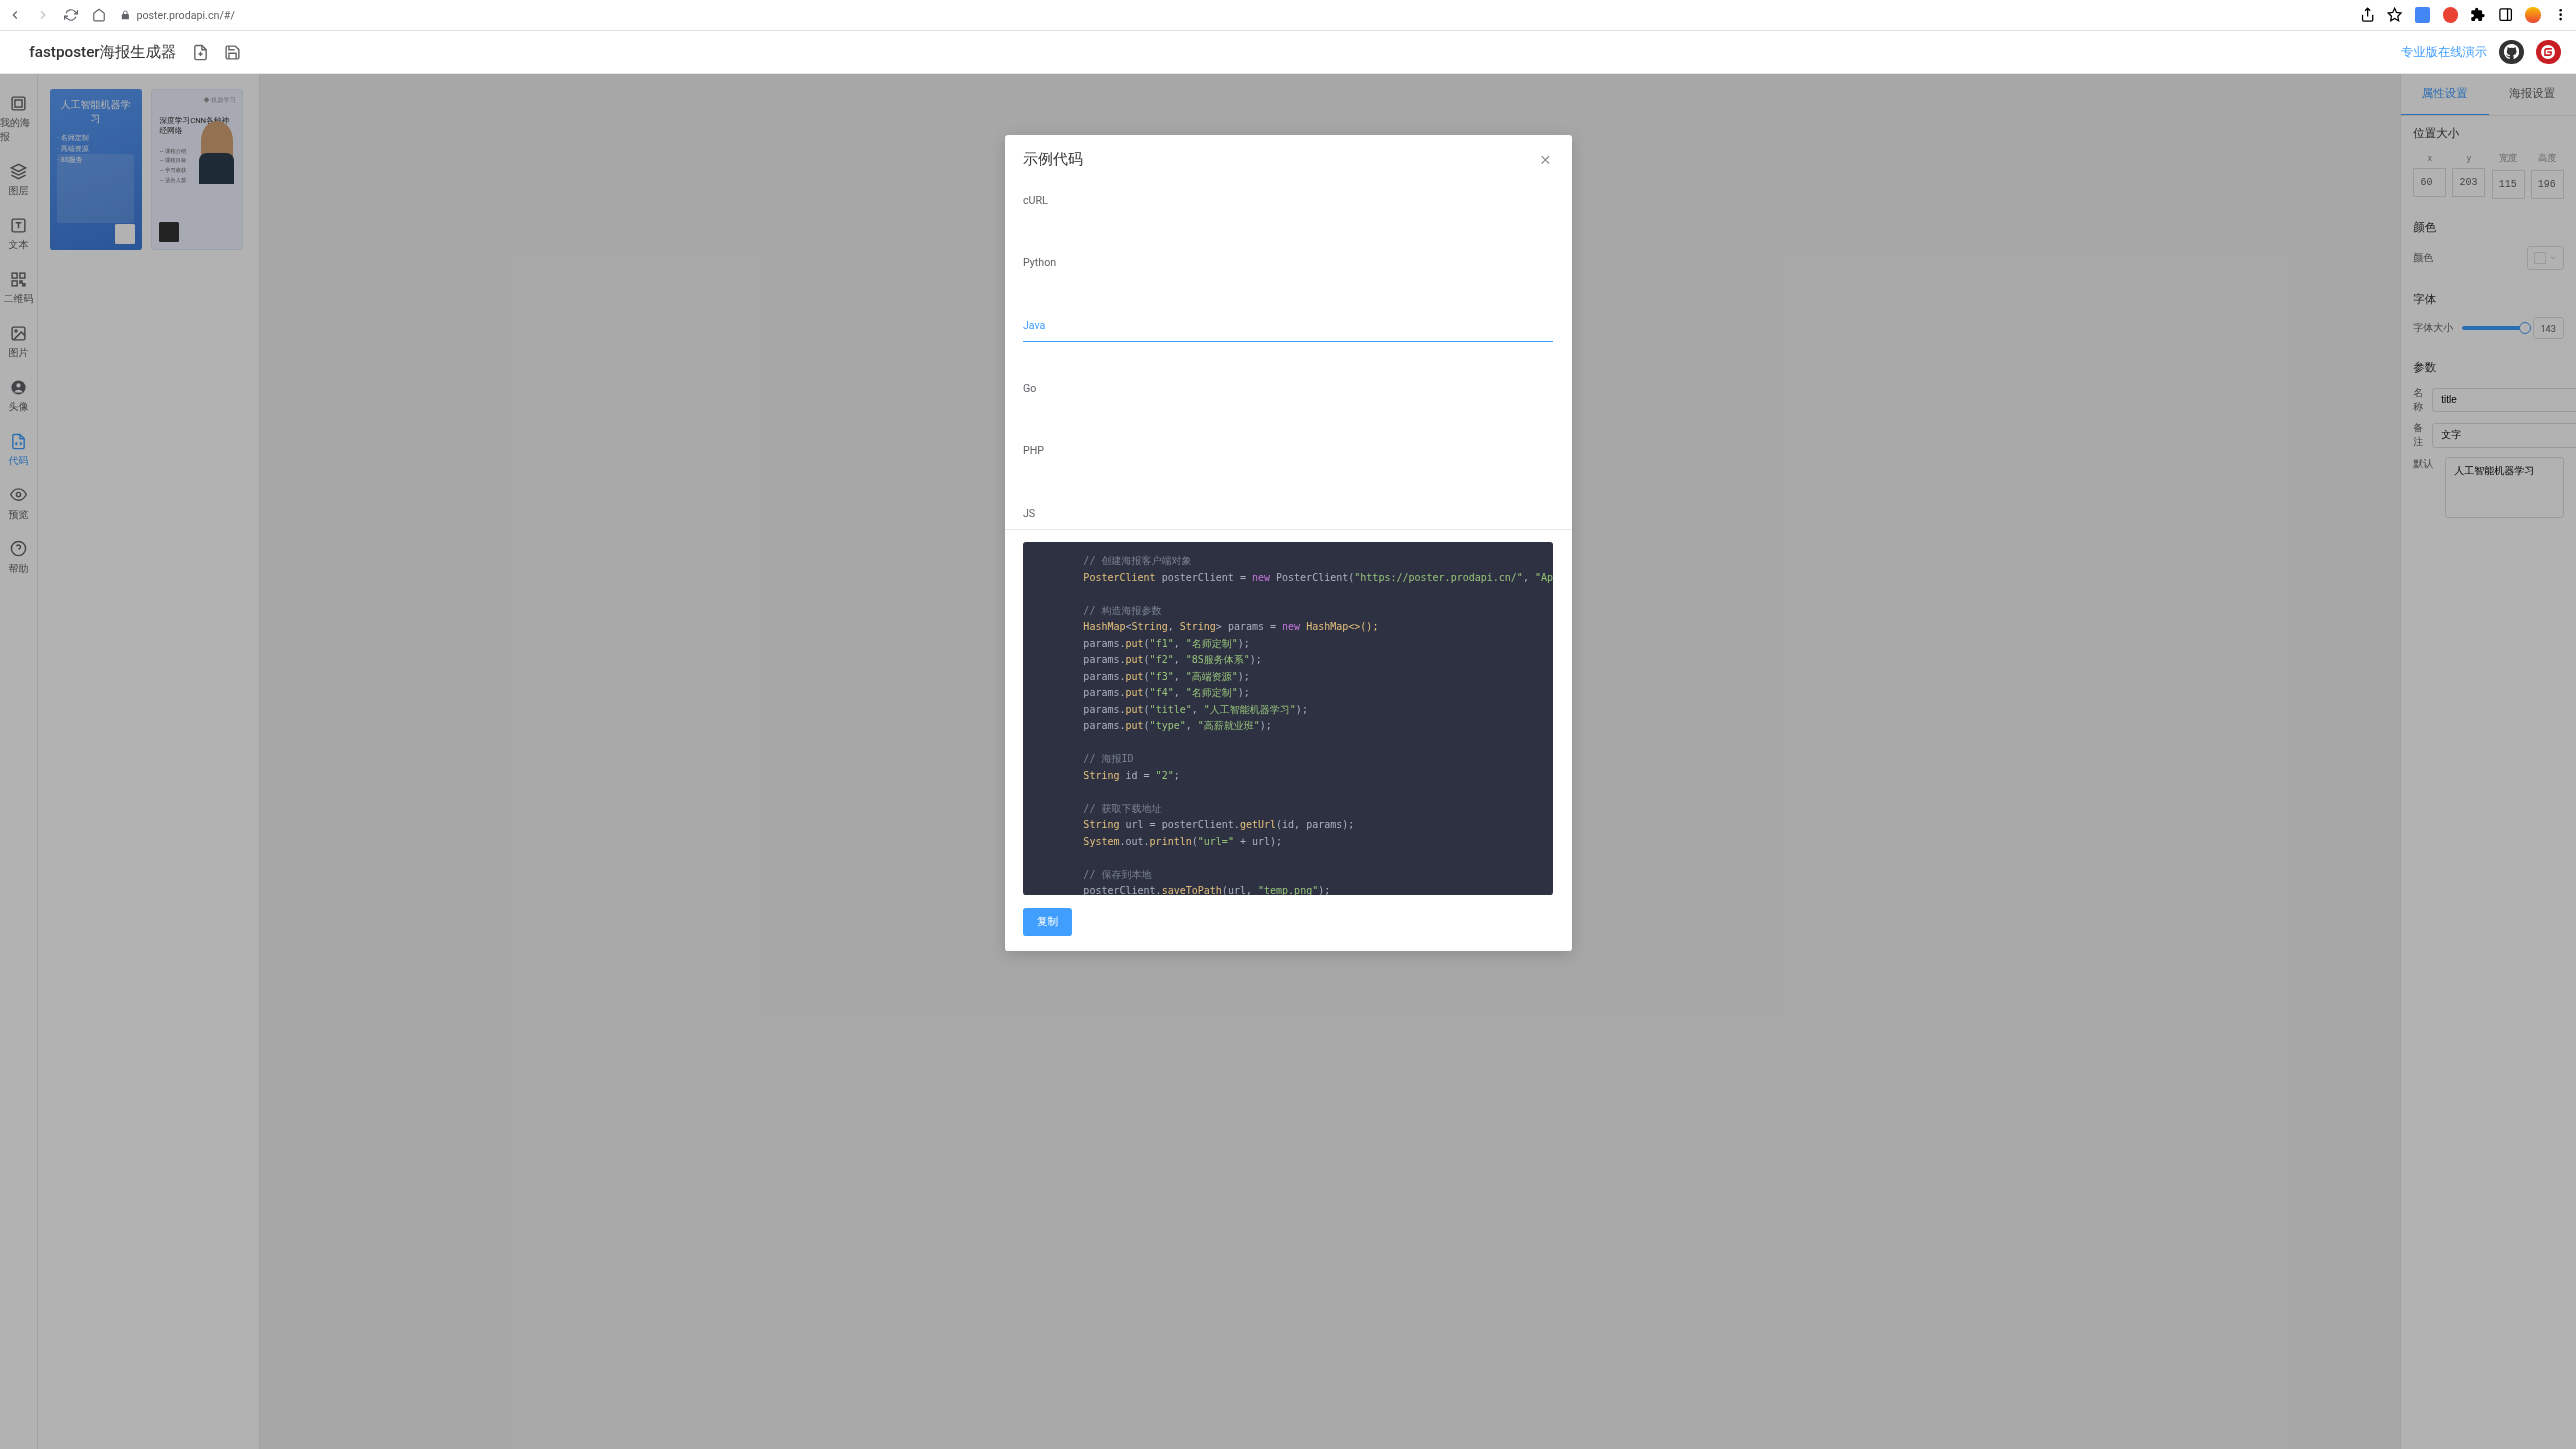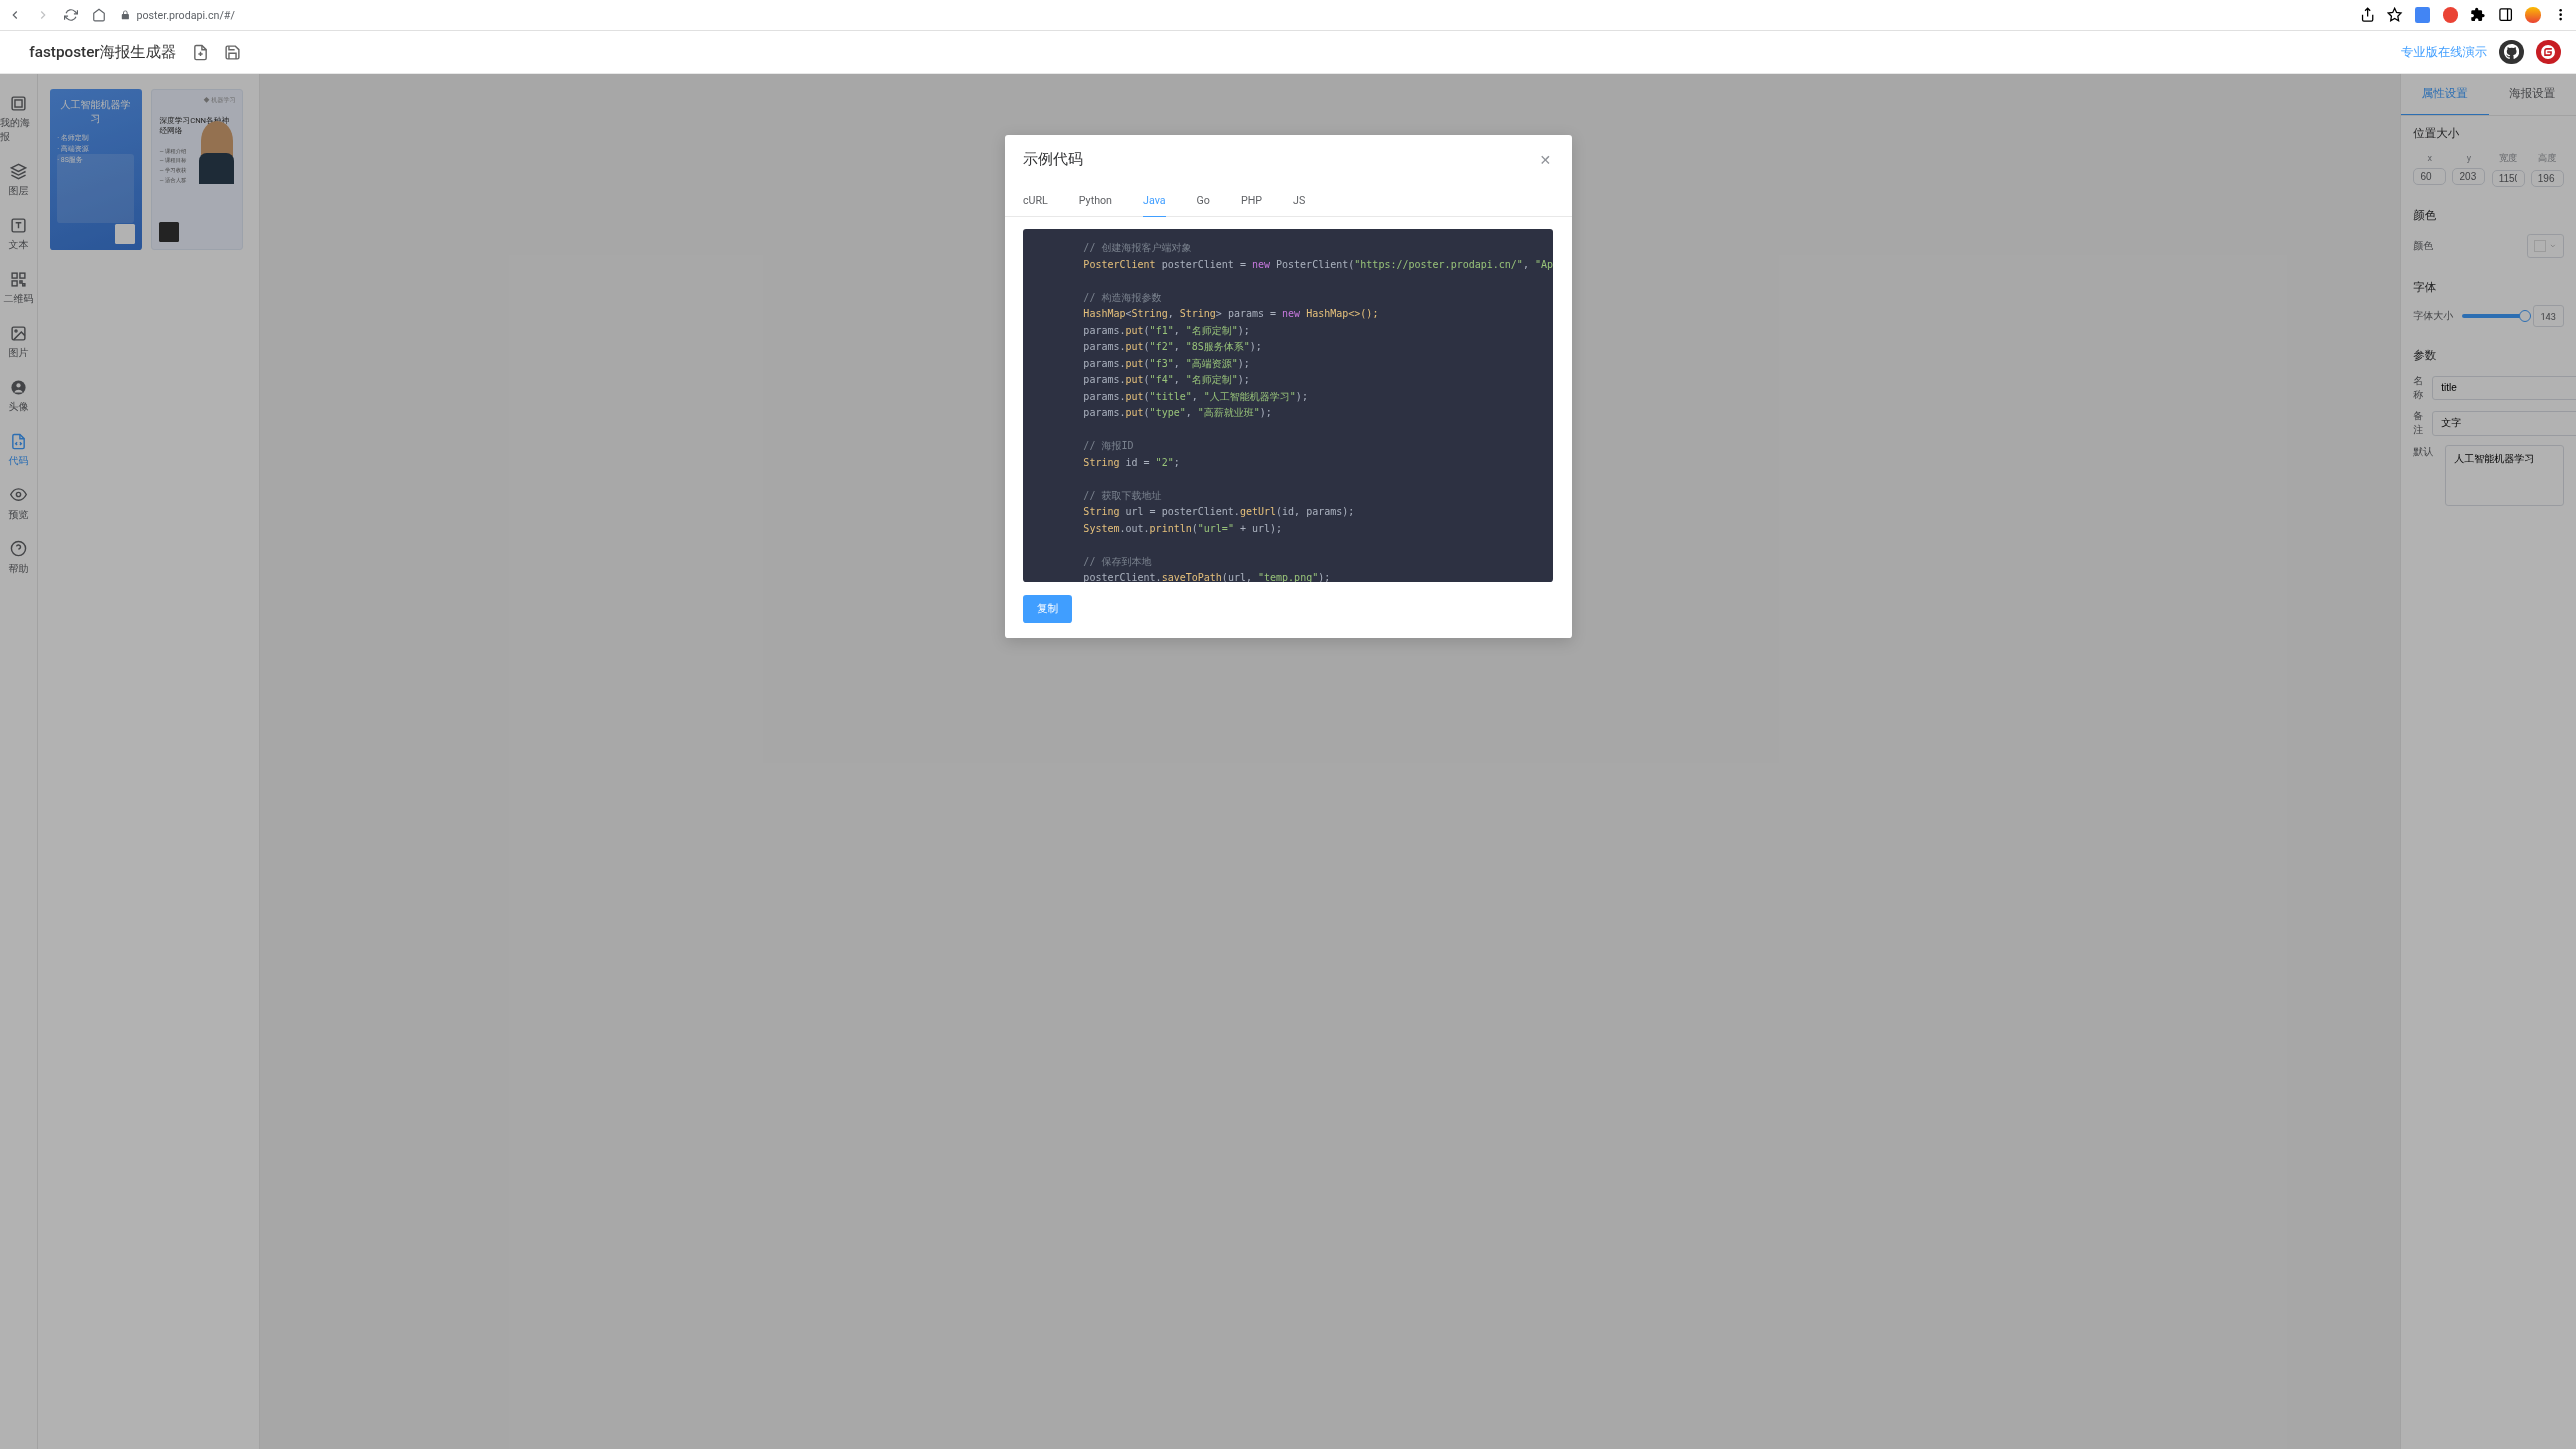--- a/index.html
+++ b/index.html
@@ -55,42 +55,42 @@
     
     .right-panel { width: 176px; background: #fff; border-left: 0.8px solid #e8e8e8; display: flex; flex-direction: column; }
     .panel-tabs { display: flex; border-bottom: 0.8px solid #e8e8e8; }
     .panel-tab { flex: 1; padding: 12.3px 0; text-align: center; font-size: 11.5px; color: #606266; cursor: pointer; border-bottom: 1.5px solid transparent; }
     .panel-tab.active { color: #409eff; border-bottom-color: #409eff; }
     .panel-section { padding: 10.7px 12.3px; }
     .section-title { font-size: 11.5px; font-weight: 500; color: #303133; margin-bottom: 10.7px; }
     .pos-row { display: flex; gap: 6.1px; }
     .pos-col { flex: 1; }
     .pos-label { font-size: 9.2px; color: #909399; text-align: center; margin-bottom: 4.6px; }
-    .pos-input { width: 100%; height: 17px; border: 0.8px solid #dcdfe6; border-radius: 5px; padding: 0 6.1px; font-size: 10px; color: #606266; }
+    .pos-input { width: 100%; height: 29px; border: 0.8px solid #dcdfe6; border-radius: 0; padding: 0 6.1px; font-size: 10px; color: #606266; font-family: Liberation Mono, monospace; }
     .color-row { display: flex; align-items: center; justify-content: space-between; }
     .color-label { font-size: 10px; color: #606266; }
     .color-picker { width: 37px; height: 24.5px; border: 0.8px solid #dcdfe6; border-radius: 3.1px; display: flex; align-items: center; justify-content: center; gap: 3.1px; }
     .color-swatch { width: 12.3px; height: 12.3px; border: 0.8px solid #e0e0e0; }
     .font-row { display: flex; align-items: center; gap: 7.7px; }
     .font-label { font-size: 10px; color: #606266; width: 41px; }
     .slider { flex: 1; height: 4.6px; background: #409eff; border-radius: 2.3px; position: relative; }
     .slider-thumb { position: absolute; right: -6.1px; top: -3.8px; width: 12.3px; height: 12.3px; border: 1.5px solid #409eff; background: #fff; border-radius: 50%; }
     .slider-val { width: 31px; height: 21.5px; border: 0.8px solid #dcdfe6; border-radius: 3.1px; font-size: 9.2px; text-align: center; line-height: 21.5px; color: #606266; }
     .param-row { display: flex; align-items: center; gap: 9.2px; margin-bottom: 7.7px; }
     .param-label { font-size: 10px; color: #606266; width: 23px; }
     .param-input { flex: 1; height: 24.5px; border: 0.8px solid #dcdfe6; border-radius: 3.1px; padding: 0 7.7px; font-size: 10px; }
     .param-textarea { flex: 1; height: 61px; border: 0.8px solid #dcdfe6; border-radius: 3.1px; padding: 6.1px 7.7px; font-size: 10px; resize: none; }
     
     
     .modal-overlay { position: absolute; inset: 0; background: rgba(0,0,0,0.3); display: flex; align-items: flex-start; justify-content: center; padding-top: 61px; }
     .modal { width: 567px; background: #fff; border-radius: 3.1px; box-shadow: 0 3.1px 15.3px rgba(0,0,0,0.15); }
     .modal-header { padding: 15.3px 18.4px 9.2px; display: flex; justify-content: space-between; align-items: center; }
     .modal-title { font-size: 15px; font-weight: 500; color: #303133; }
     .modal-close { width: 15.3px; height: 15.3px; color: #909399; cursor: pointer; font-size: 14px; display: flex; align-items: center; justify-content: center; }
-    .modal-tabs { display: flex; padding: 0 18.4px; border-bottom: 0.8px solid #e8e8e8; gap: 31px; margin-top: 6.1px; }
+    .modal-tabs { display: flex; padding: 0 18.4px; border-bottom: 0.8px solid #e8e8e8; gap: 31px; margin-top: 6.1px; flex-direction: column; }
     .modal-tab { padding: 9.2px 0; font-size: 10.7px; color: #606266; cursor: pointer; border-bottom: 1.5px solid transparent; margin-bottom: -0.8px; }
     .modal-tab.active { color: #409eff; border-bottom-color: #409eff; }
     .modal-body { padding: 12.3px 18.4px; }
     .code-block { background: #2d3142; border-radius: 3.1px; padding: 10.7px 12.3px; font-family: "SF Mono", Monaco, Consolas, monospace; font-size: 10px; line-height: 1.65; color: #abb2bf; overflow-x: auto; white-space: pre; height: 353px; overflow-y: auto; }
     .tok-comment { color: #7a828e; }
     .tok-type { color: #e5c07b; }
     .tok-keyword { color: #c678dd; }
     .tok-string { color: #98c379; }
     .tok-method { color: #e5c07b; text-align: center; }
     .modal-footer { padding: 0 18.4px 15.3px; }

